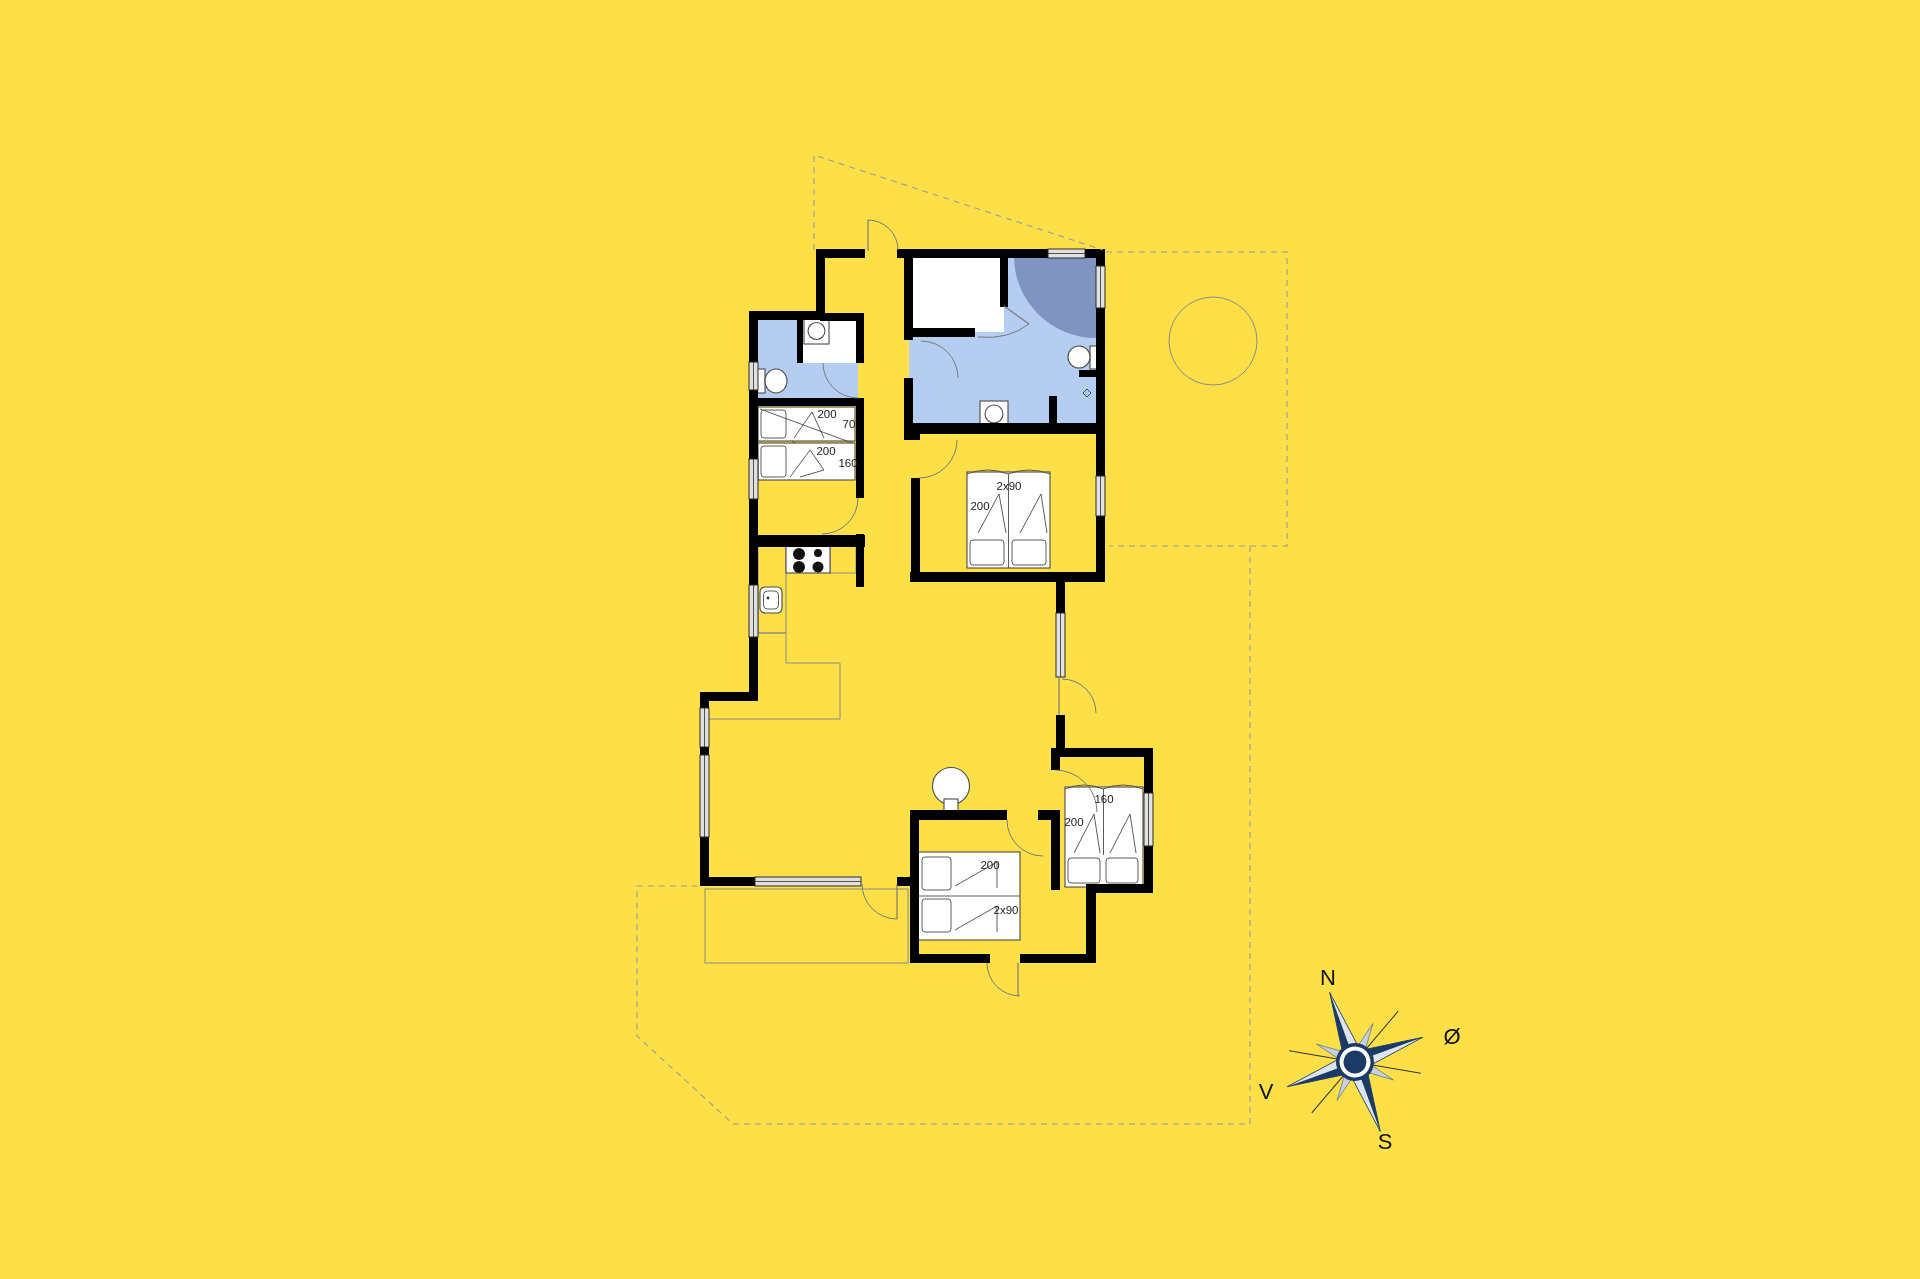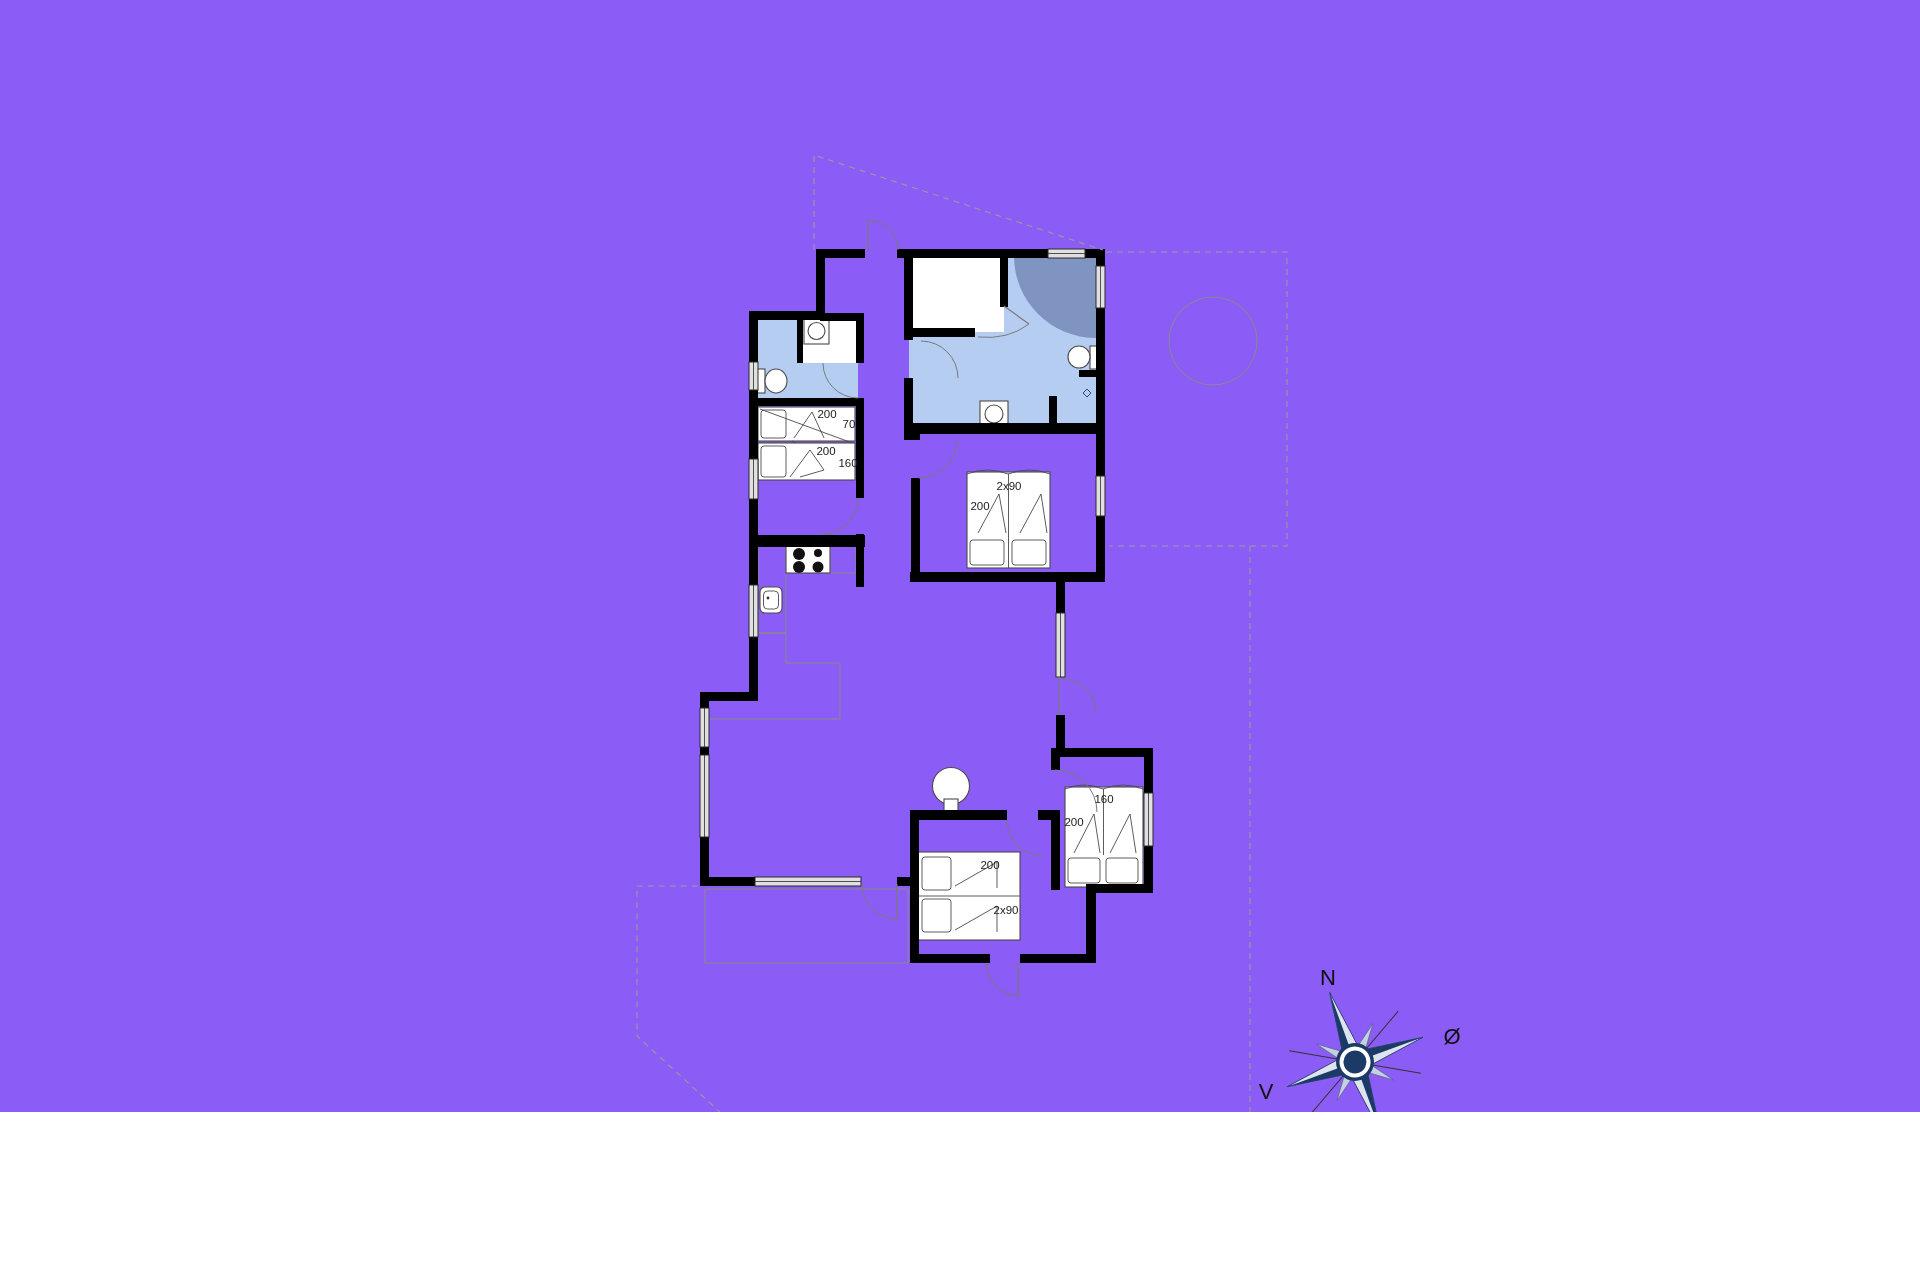--- a/index.html
+++ b/index.html
@@ -1,16 +1,16 @@
 <!DOCTYPE html>
 <html style="--wall: #000000; --wet: #b5cdf0; --shower: #8094c2; --winfill: #e0e0e0; --cnavy: #1c3a66; --clight: #dde4ee; --cmid: #c6d0de;"><head>
 <meta charset="utf-8">
 <style>
   html,body{margin:0;padding:0;background:#fff;}
-  .stage{position:relative;width:1920px;height:1112px;background:#8b5cf6;overflow:hidden;
+  .stage{position:relative;width:1920px;height:1279px;background:#fde047;overflow:hidden;
          font-family:"Liberation Sans", sans-serif;}
   svg{display:block}
   .wall{fill:var(--wall,#000);}
   .win{fill:var(--winfill,#e0e0e0);stroke:#2b2b2b;stroke-width:1;}
   .winline{stroke:#2b2b2b;stroke-width:.8;}
   .fix{fill:#fff;stroke:#4a4a4a;stroke-width:1.1;}
   .thin{fill:none;stroke:#8a8a8a;stroke-width:1;}
   .arc{fill:none;stroke:#7a7a7a;stroke-width:1;}
   .leaf{stroke:#7a7a7a;stroke-width:1.2;fill:none;}
   .bed{fill:#fff;stroke:#4a4a4a;stroke-width:1.1;}

